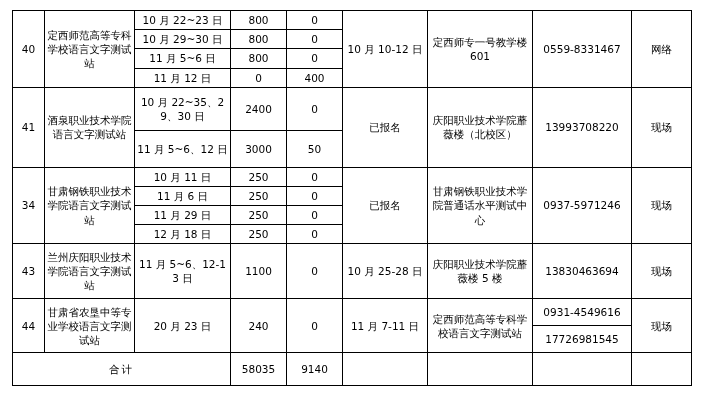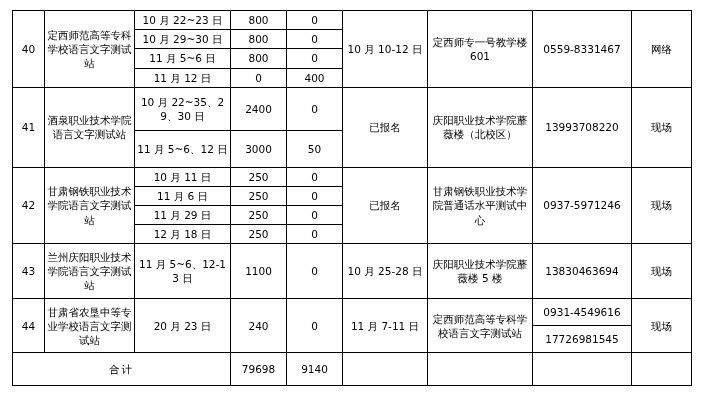--- a/index.html
+++ b/index.html
@@ -98,21 +98,21 @@
         <td rowspan="2">13993708220</td>
         <td rowspan="2">现场</td>
       </tr>
       <tr>
         <td class="inner" style="height:32px">11 月 5~6、12 日</td>
         <td>3000</td>
         <td>50</td>
       </tr>
 
       <tr>
-        <td class="num" rowspan="4">42</td>
+        <td class="num" rowspan="4">34</td>
         <td class="name" rowspan="4">甘肃钢铁职业技术学院语言文字测试站</td>
         <td class="inner">10 月 11 日</td>
         <td>250</td>
         <td>0</td>
         <td rowspan="4">已报名</td>
         <td rowspan="4">甘肃钢铁职业技术学院普通话水平测试中心</td>
         <td rowspan="4">0937-5971246</td>
         <td rowspan="4">现场</td>
       </tr>
       <tr>
@@ -153,21 +153,21 @@
         <td rowspan="2">定西师范高等专科学校语言文字测试站</td>
         <td style="height:22px">0931-4549616</td>
         <td rowspan="2">现场</td>
       </tr>
       <tr>
         <td style="height:22px">17726981545</td>
       </tr>
 
       <tr>
         <td class="total-label" colspan="3" style="height:28px">合计</td>
-        <td>79698</td>
+        <td>58035</td>
         <td>9140</td>
         <td></td>
         <td></td>
         <td></td>
         <td></td>
       </tr>
 
     </tbody>
   </table>
 </div>

